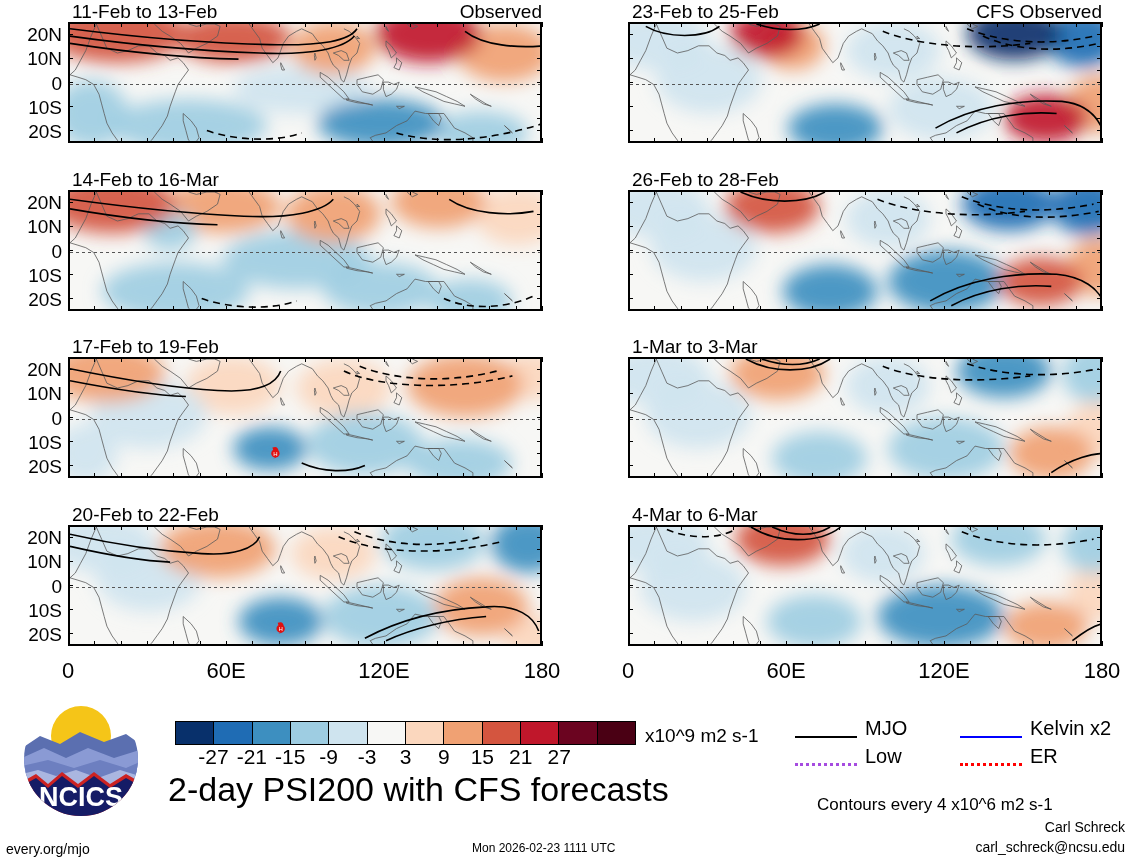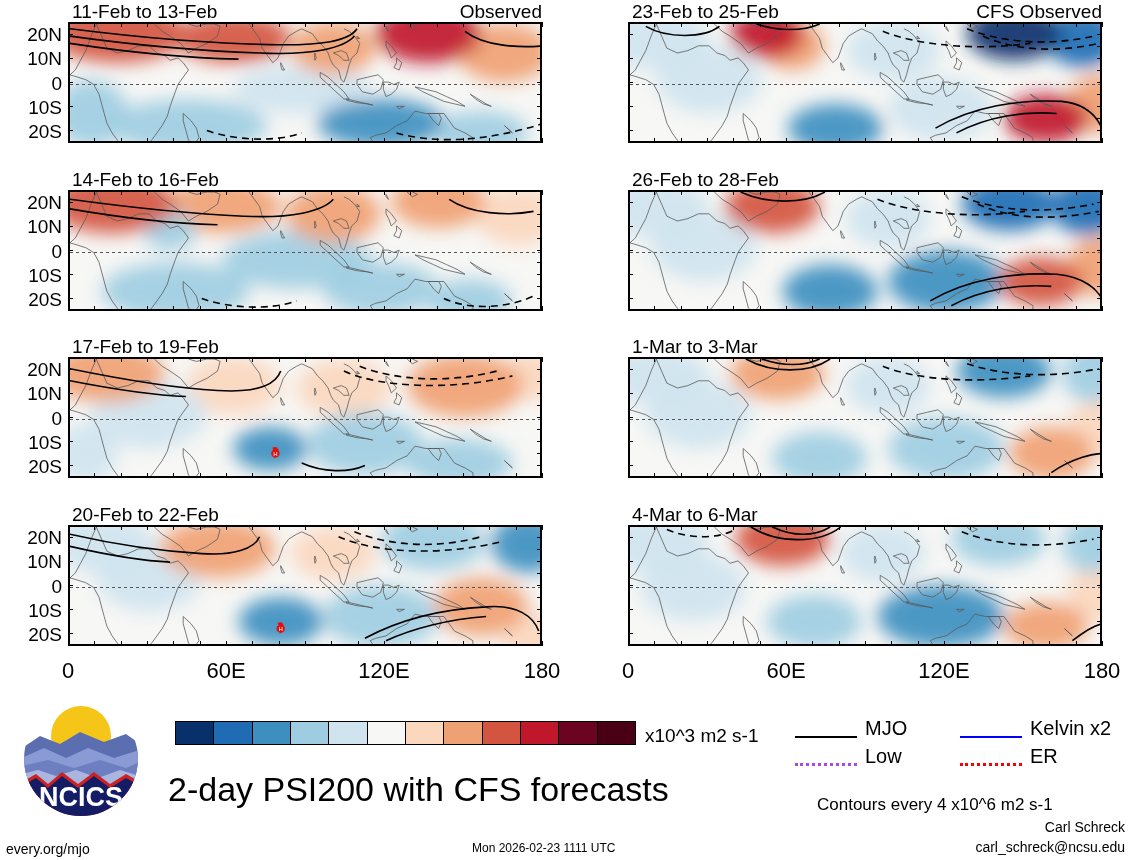--- a/index.html
+++ b/index.html
@@ -228,21 +228,21 @@
         <div style="position: absolute; left: 537px; top: 57.8px; width: 5px; height: 1px; background: rgb(0, 0, 0);"></div>
         <div style="position: absolute; left: 537px; top: 45.7px; width: 5px; height: 1px; background: rgb(0, 0, 0);"></div>
         <div style="position: absolute; left: 537px; top: 33.6px; width: 5px; height: 1px; background: rgb(0, 0, 0);"></div>
         <div class="ylab" style="left: 0px; width: 62px; top: 25.1px;">20N</div>
         <div class="ylab" style="left: 0px; width: 62px; top: 49.3px;">10N</div>
         <div class="ylab" style="left: 0px; width: 62px; top: 73.5px;">0</div>
         <div class="ylab" style="left: 0px; width: 62px; top: 97.7px;">10S</div>
         <div class="ylab" style="left: 0px; width: 62px; top: 121.9px;">20S</div>
       </div>
       <div class="panel" style="left: 0px; top: 0px;">
-        <div class="panel-title" style="left: 72px; top: 170px;">14-Feb to 16-Feb</div>
+        <div class="panel-title" style="left: 72px; top: 170px;">14-Feb to 16-Mar</div>
         <div class="map-box" style="left: 68px; top: 190px; width: 474px; height: 121px;">
           <svg width="474" height="121" viewBox="0 0 474 121">
             <defs>
               <filter id="blur-obs-2" x="-50%" y="-50%" width="200%" height="200%">
                 <feGaussianBlur stdDeviation="9"></feGaussianBlur>
               </filter>
             </defs>
             <rect width="474" height="121" fill="#f7f7f5"></rect>
             <g filter="url(#blur-obs-2)">
               <ellipse cx="447.66666666666663" cy="24.200000000000003" rx="42.13333333333333" ry="29.04" fill="#fbd7be" opacity="0.92"></ellipse>
@@ -1056,22 +1056,34 @@
         <div style="background: rgb(158, 205, 226);"></div>
         <div style="background: rgb(207, 228, 239);"></div>
         <div style="background: rgb(247, 247, 245);"></div>
         <div style="background: rgb(251, 215, 190);"></div>
         <div style="background: rgb(240, 161, 115);"></div>
         <div style="background: rgb(212, 85, 63);"></div>
         <div style="background: rgb(192, 23, 43);"></div>
         <div style="background: rgb(107, 4, 32);"></div>
         <div style="background: rgb(74, 0, 20);"></div>
       </div>
+    <div id="cbticks">
+        <span style="left: 38.4167px;">-27</span>
+        <span style="left: 76.8333px;">-21</span>
+        <span style="left: 115.25px;">-15</span>
+        <span style="left: 153.667px;">-9</span>
+        <span style="left: 192.083px;">-3</span>
+        <span style="left: 230.5px;">3</span>
+        <span style="left: 268.917px;">9</span>
+        <span style="left: 307.333px;">15</span>
+        <span style="left: 345.75px;">21</span>
+        <span style="left: 384.167px;">27</span>
+      </div>
   </div>
-  <div id="cb-units">x10^3 m2 s-1</div>
+  <div id="cb-units">x10^9 m2 s-1</div>
 
   <div id="legend">
     <div class="leg-row">
       <div class="leg-item">
         <span class="leg-line solid-black"></span>
         <span class="leg-label">MJO</span>
       </div>
       <div class="leg-item">
         <span class="leg-line solid-blue"></span>
         <span class="leg-label">Kelvin x2</span>

